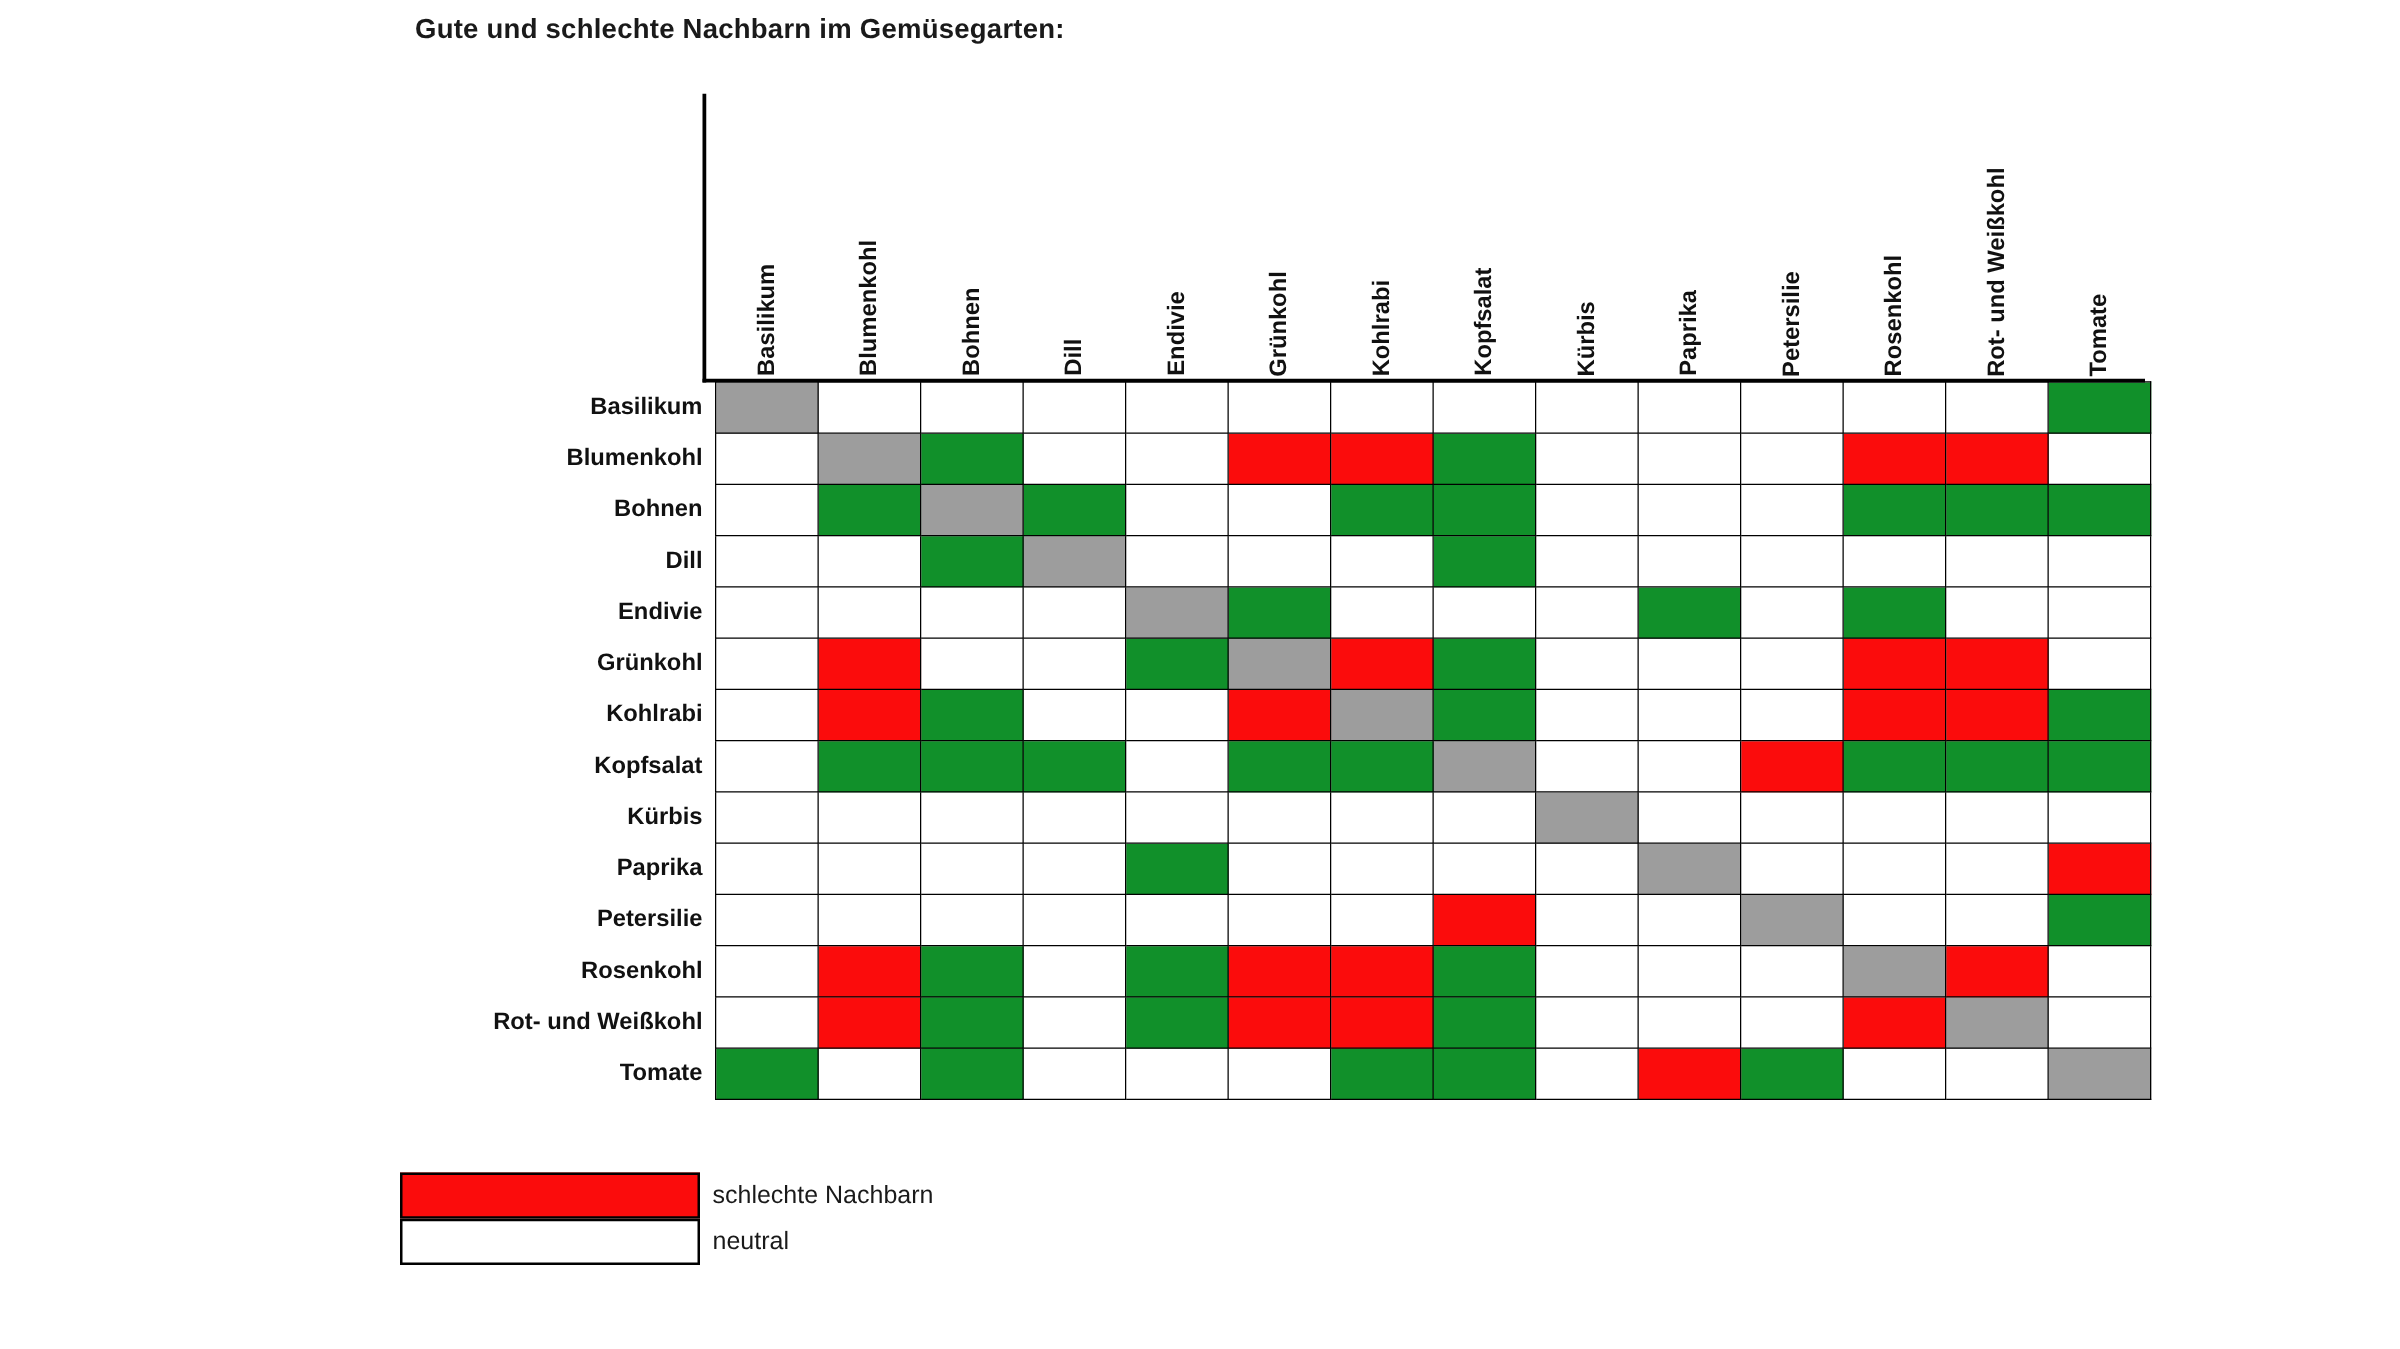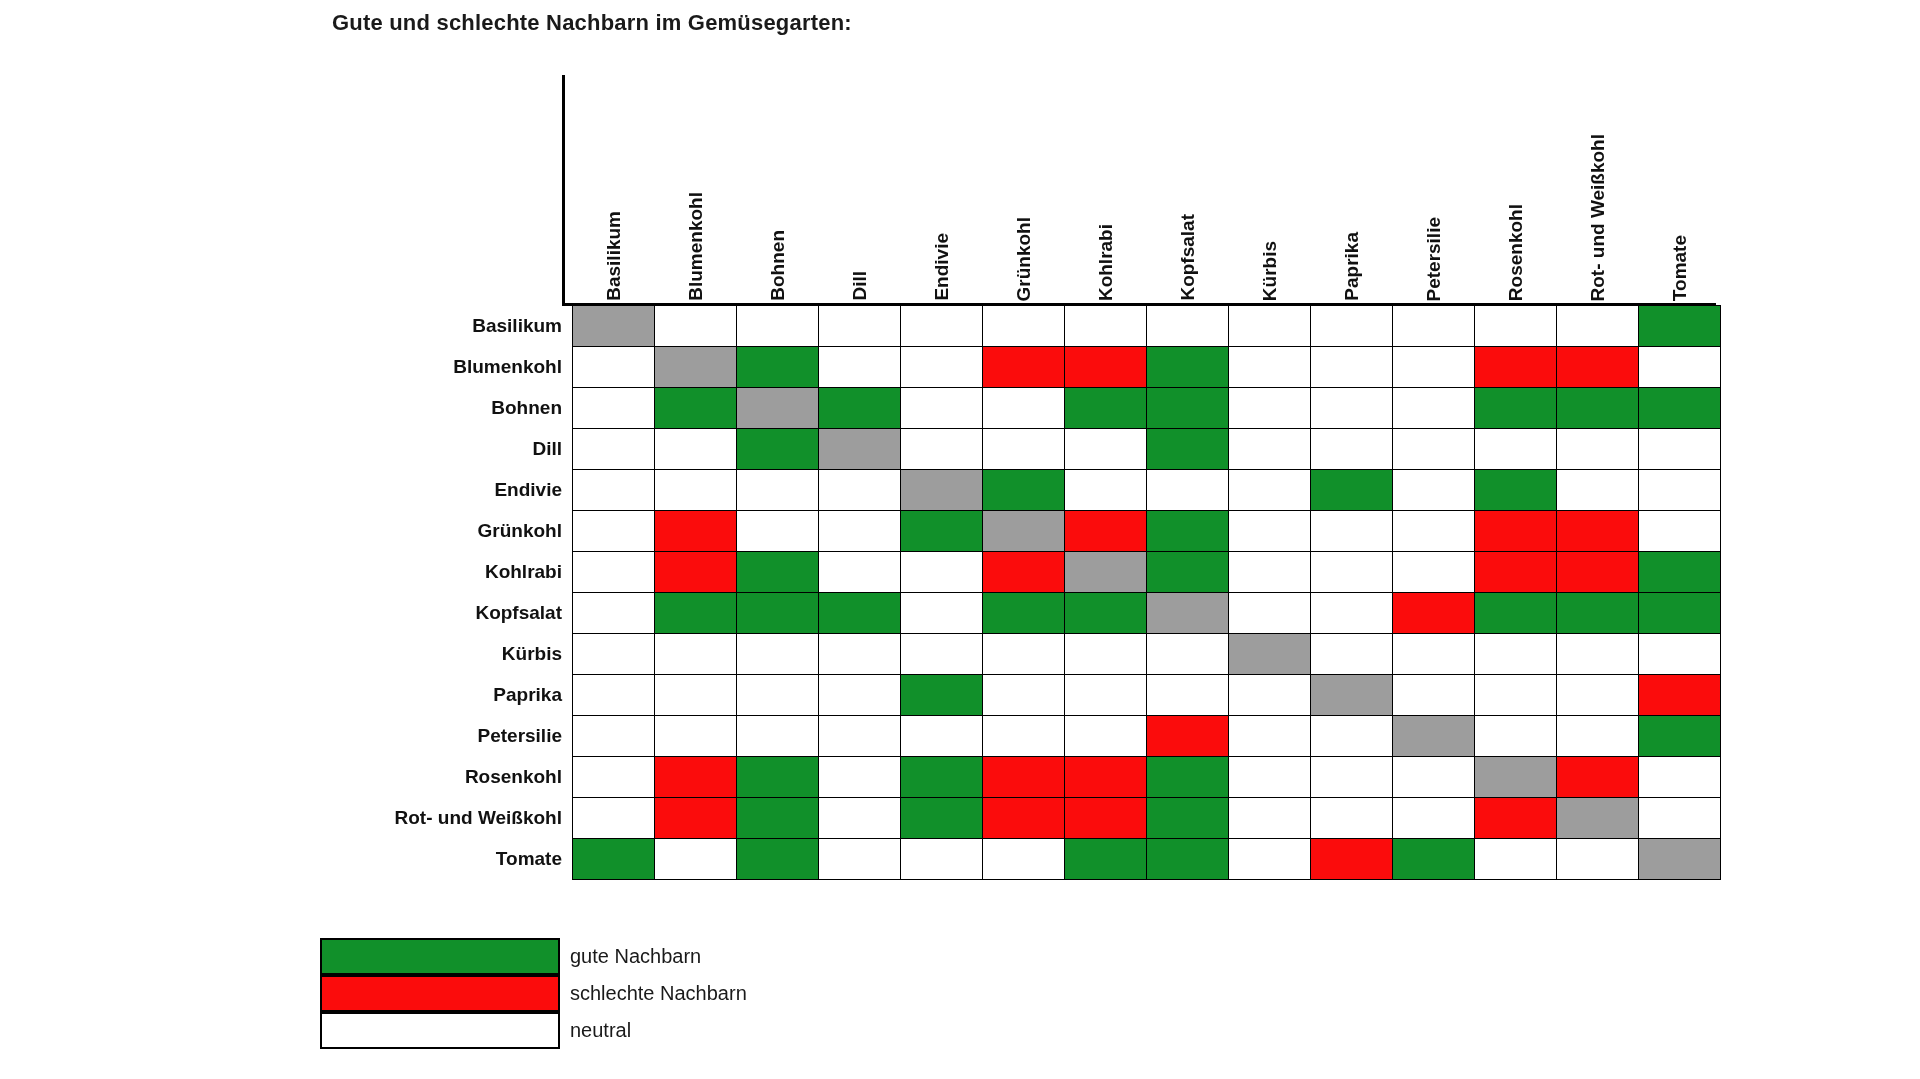--- a/index.html
+++ b/index.html
@@ -434,24 +434,20 @@
             <td class="cell neutral" title="Tomate / Rosenkohl: neutral"></td>
             <td class="cell neutral" title="Tomate / Rot- und Weißkohl: neutral"></td>
             <td class="cell self" title="Tomate / Tomate: selbst"></td>
           </tr>
         </tbody>
     </table>
   </div>
 
   <div id="legend">
 
-  <div class="legend-row">
-        <div class="legend-swatch good"></div>
-        <div class="legend-label">gute Nachbarn</div>
-      </div>
       <div class="legend-row">
         <div class="legend-swatch bad"></div>
         <div class="legend-label">schlechte Nachbarn</div>
       </div>
       <div class="legend-row">
         <div class="legend-swatch neutral"></div>
         <div class="legend-label">neutral</div>
       </div>
     </div>
 

